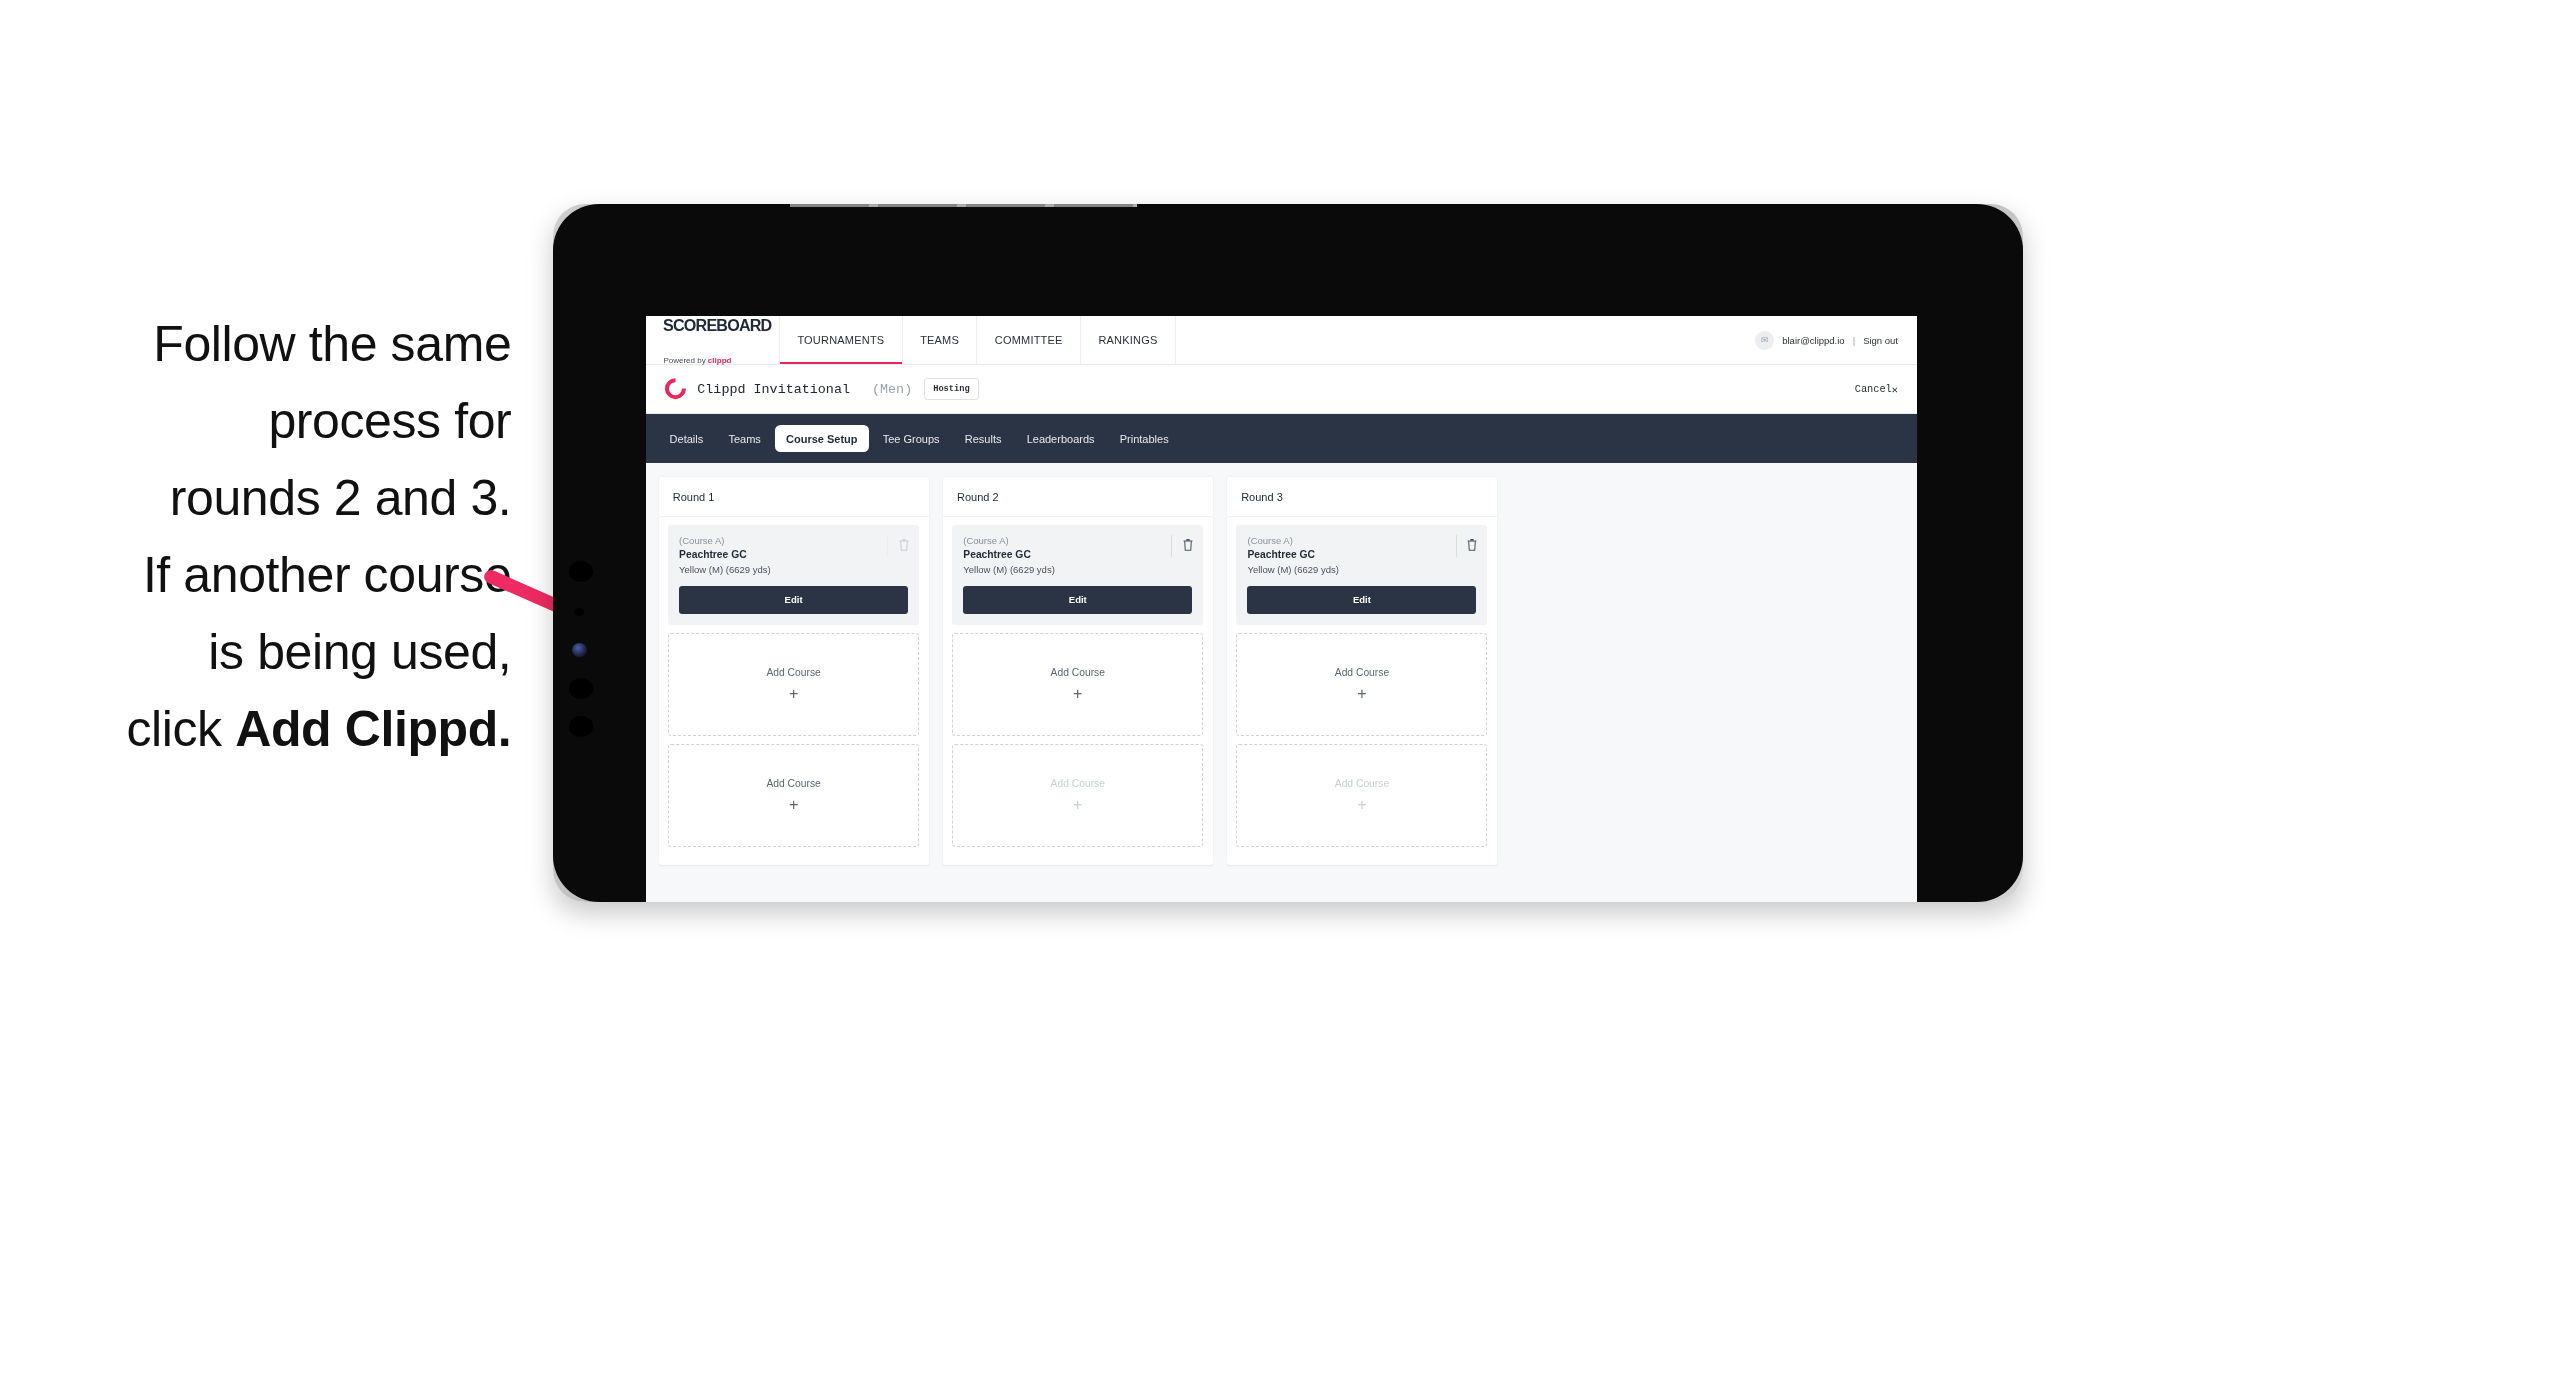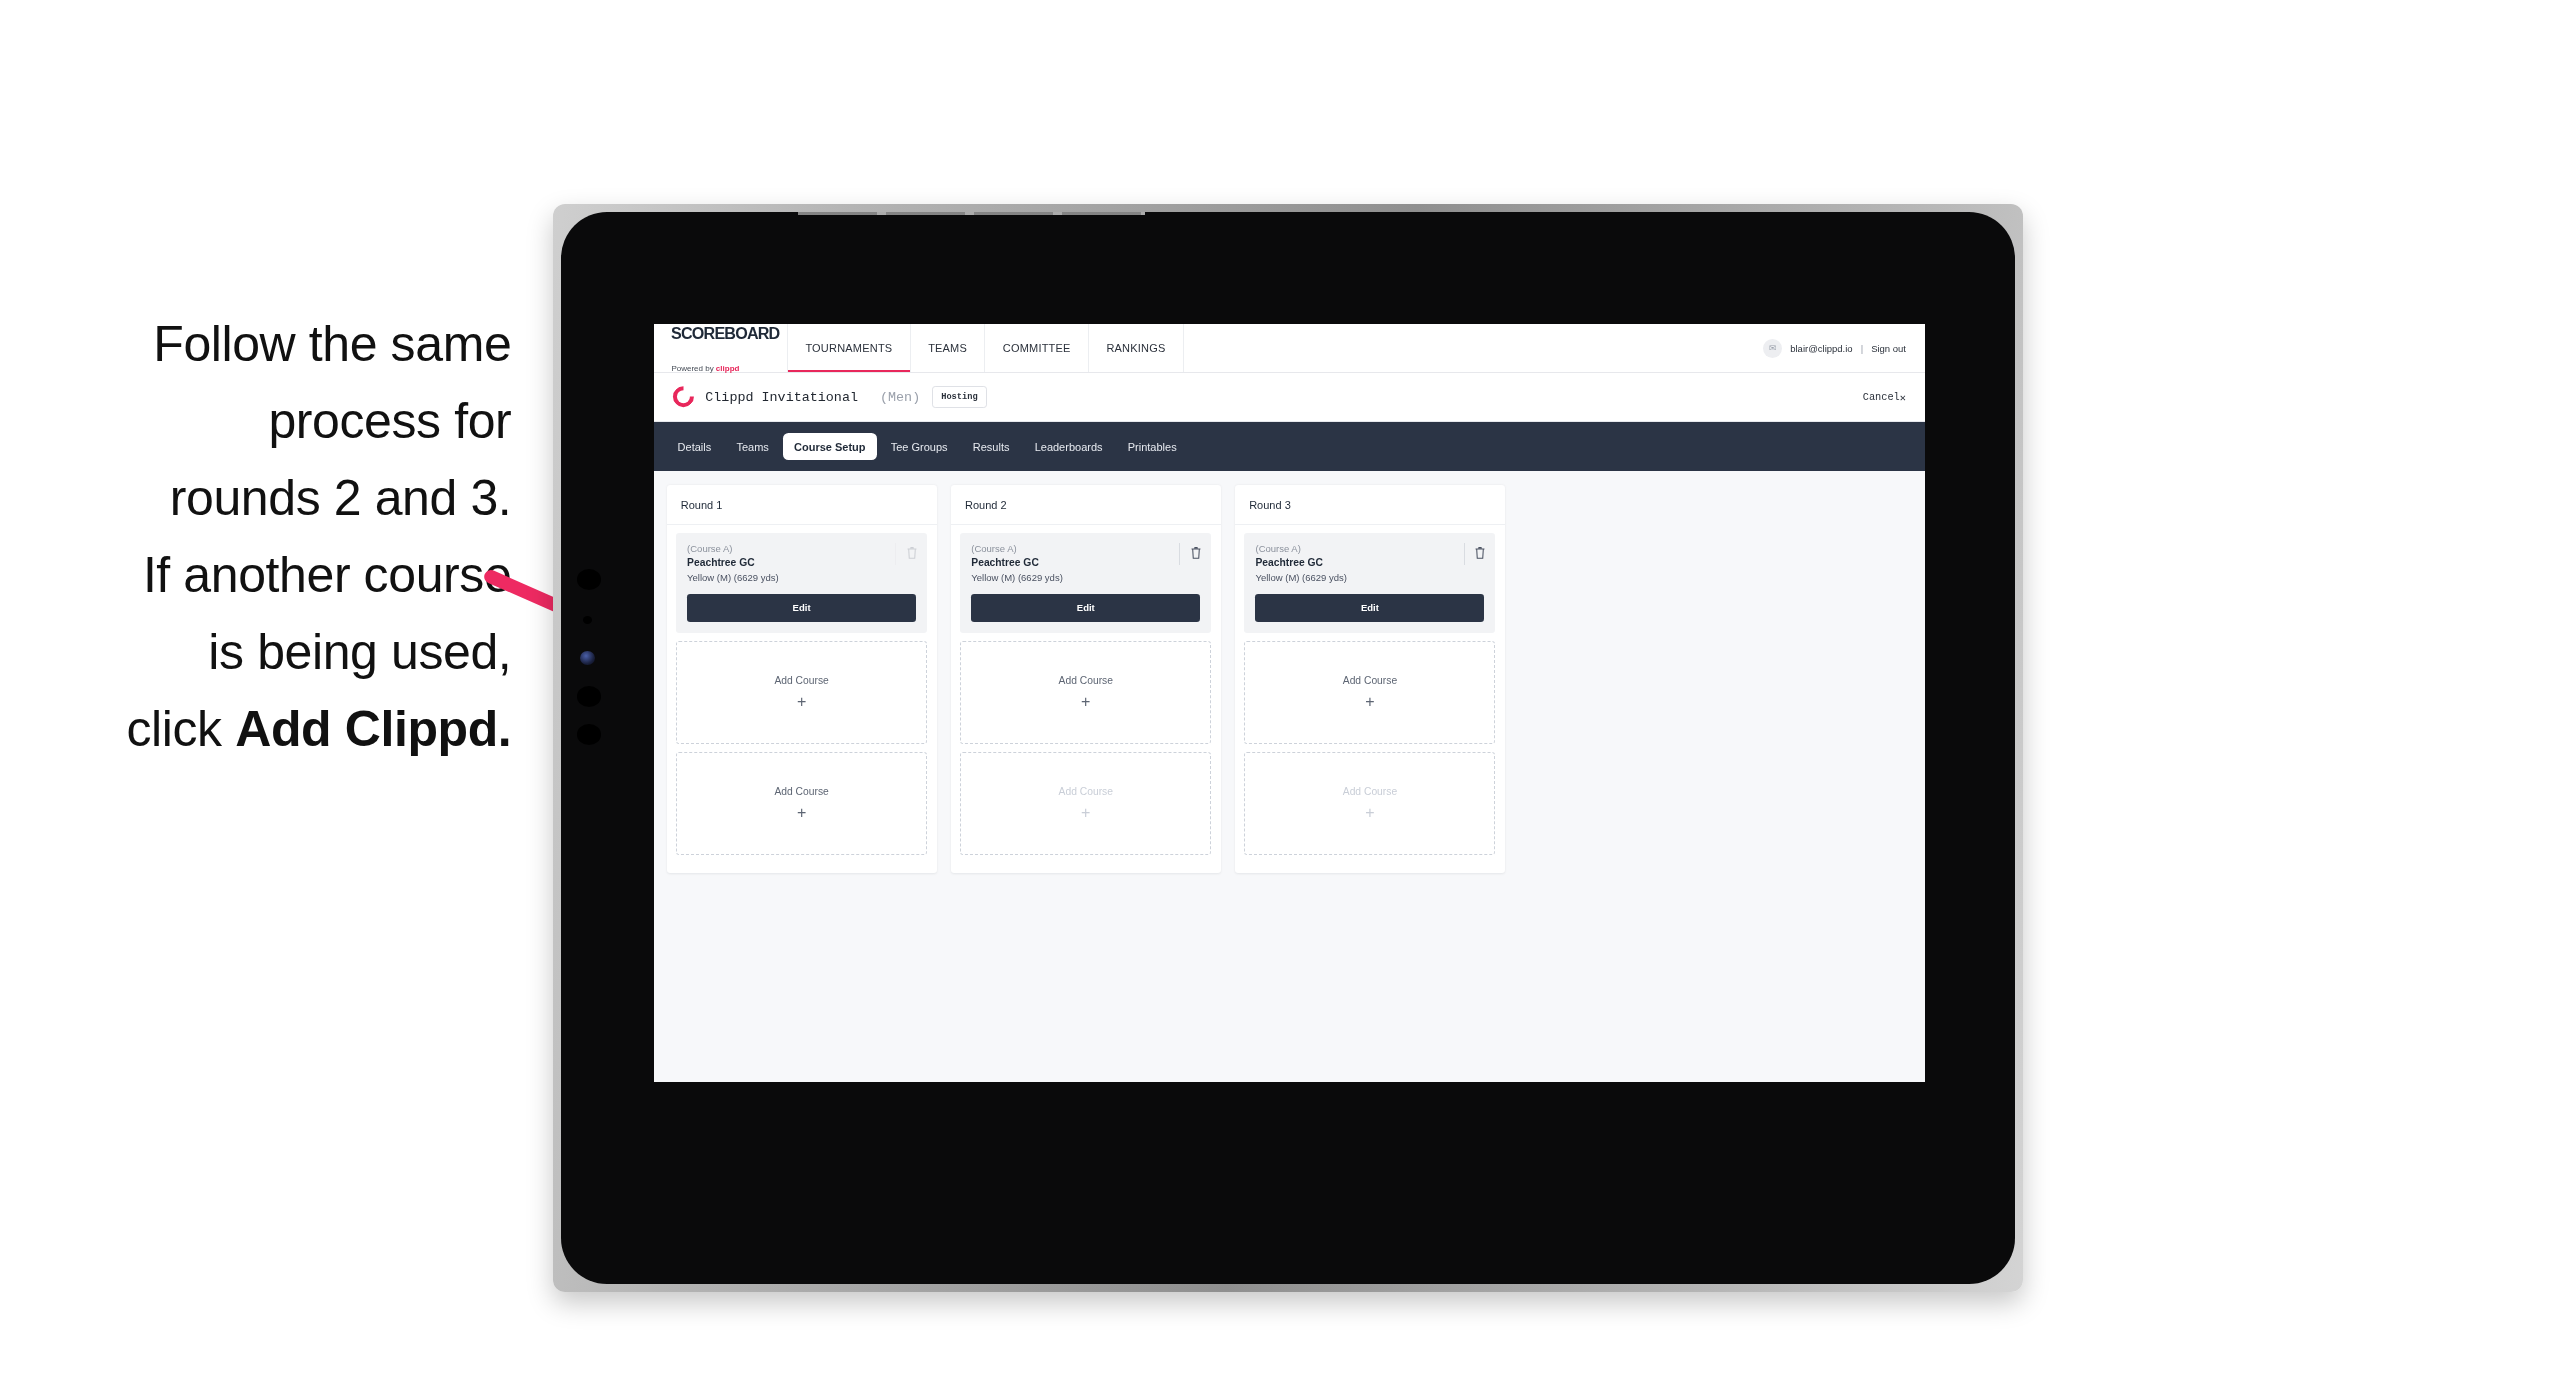--- a/index.html
+++ b/index.html
@@ -30,24 +30,23 @@
 
   
   #arrow { position: absolute; left: 442px; top: 537px; width: 363px; height: 190px; pointer-events: none; }
 
   
   #tablet {
     position: absolute;
     left: 553px;
     top: 204px;
     width: 1470px;
-    height: 1088px;
+    height: 698px;
     background: linear-gradient(100deg,#cfcfcf 0%,#b4b4b4 18%,#8f8f8f 52%,#b9b9b9 84%,#d4d4d4 100%);
-    border-radius: 12px;
-    padding: 8px;
+    border-radius: 32px;
     box-shadow: 0 11px 27px rgba(0,0,0,.22);
   }
   #tablet-screen {
     position: relative;
     width: 100%;
     height: 100%;
     background: #0a0a0b;
     border-radius: 46px;
     overflow: hidden;
   }

